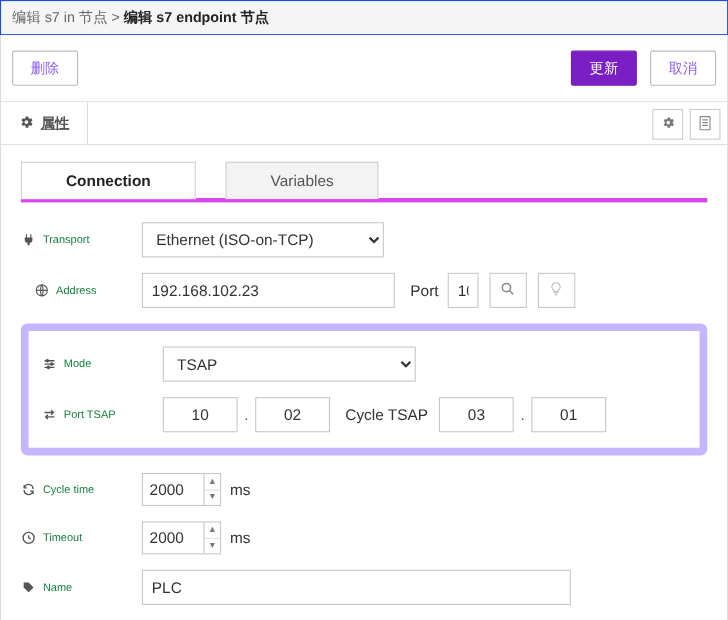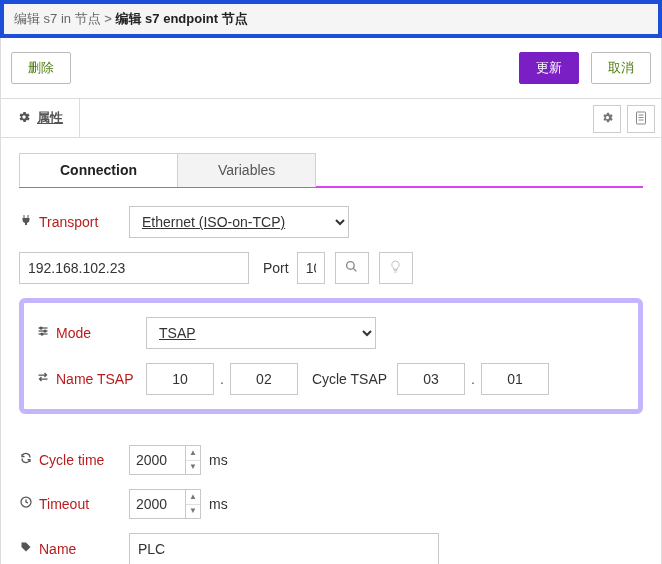--- a/index.html
+++ b/index.html
@@ -8,40 +8,40 @@
     font-family: -apple-system, BlinkMacSystemFont, "Segoe UI", Helvetica, Arial, sans-serif;
     font-size: 14px;
     color: #333;
     background: #fafafa;
     width: 662px;
     height: 564px;
     overflow: hidden;
   }
   .breadcrumb-bar {
     background:#f5f5f5;
-    border:4px solid #1d4ed8;
+    border:1px solid #1d4ed8;
     padding:6px 10px;
     font-size:13px;
     color:#666;
   }
   .breadcrumb-bar strong { color:#222; font-weight:700; }
   .action-bar {
     border:1px solid #dcdcdc;
     border-top:none;
     padding:14px 10px;
     display:flex;
     align-items:center;
     background:#fff;
   }
   .btn {
     padding:6px 16px;
     font-size:13px;
     border:1px solid #bbb;
     background:#fff;
-    color:#4d7c0f;
+    color:#8b5cf6;
     cursor:pointer;
     border-radius:2px;
   }
   .btn.primary {
     background:#7a1fc3;
     border-color:#7a1fc3;
     color:#fff;
   }
   .action-bar .spacer { flex:1; }
   .btn + .btn { margin-left:12px; }
@@ -83,22 +83,23 @@
     font-size:13px; color:#666; cursor:pointer;
   }
   .panel {
     border:1px solid #dcdcdc;
     border-top:none;
     background:#fff;
     padding:14px 18px 40px 18px;
   }
   .inner-tabs {
     display:flex;
-    border-bottom:2px solid #d946ef;
+    border-bottom:4px solid #d946ef;
     margin-bottom:18px;
+    gap:28px;
   }
   .inner-tab {
     padding:8px 40px;
     border:1px solid #d0d0d0;
     border-bottom:none;
     background:#f3f3f3;
     color:#555;
     font-size:14px;
     margin-right:-1px;
     position:relative;
@@ -112,45 +113,45 @@
     border-bottom:1px solid #fff;
   }
   .field-row {
     display:flex;
     align-items:center;
     margin-bottom:14px;
   }
   .field-label {
     width:110px;
     display:flex;
-    align-items:flex-start;
-    color:#b91c1c;
-    font-size:14px;
+    align-items:center;
+    color:#15803d;
+    font-size:10px;
   }
   .field-label.indent { padding-left:12px; }
   .field-label .icon { margin-right:6px; width:14px; display:inline-flex; justify-content:center; font-size:12px; color:#555;}
   select, input[type=text] {
     height:32px;
     padding:4px 8px;
     border:1px solid #c8c8c8;
     font-size:14px;
     background:#fff;
     color:#333;
   }
-  select { width:220px;text-decoration:underline; }
+  select { width:220px; }
   .small { width:28px; text-align:left; }
   .xsmall { width:68px; text-align:center; }
   .port-label { margin:0 8px 0 14px; color:#333; }
   .dot { margin:0 6px; color:#555; }
   .tsap-label { margin:0 10px 0 14px; color:#333; }
   .highlight-box {
-    border:5px solid #c4b5fd;
+    border:7px solid #c4b5fd;
     border-radius:6px;
     padding:14px 12px 14px 12px;
-    margin-bottom:31px;
+    margin-bottom:16px;
   }
   .highlight-box .field-row:last-child { margin-bottom:0; }
   .stepper {
     display:flex;
     align-items:center;
     border-radius:13px;
   }
   .stepper input {
     width:56px;
     height:30px;
@@ -163,21 +164,21 @@
     display:flex; flex-direction:column;
     border:1px solid #c8c8c8;
     height:30px; width:16px;
   }
   .stepper .arrow {
     flex:1; font-size:8px; line-height:1; display:flex;align-items:center;justify-content:center;
     color:#777; cursor:pointer;
   }
   .stepper .arrow:first-child { border-bottom:1px solid #e0e0e0; }
   .unit { margin-left:8px; color:#333; }
-  .wide { width:310px; }
+  .wide { width:390px; }
   .icon-btn {
     width:34px; height:32px;
     border:1px solid #c8c8c8;
     background:#fff;
     margin-left:10px;
     display:flex;align-items:center;justify-content:center;
     color:#777; cursor:pointer; font-size:13px;
   }
 </style>
 </head>
@@ -239,20 +240,29 @@
           </svg>
       </span>
       <span>Transport</span>
     </div>
     <select>
       <option>Ethernet (ISO-on-TCP)</option>
     </select>
   </div>
 
   <div class="field-row">
+    <div class="field-label indent">
+      <span class="icon">
+        <svg width="12" height="12" viewBox="0 0 24 24" fill="none" stroke="#555" stroke-width="2">
+            <circle cx="12" cy="12" r="10"></circle>
+            <path d="M2 12h20M12 2c3 3 3 17 0 20M12 2c-3 3-3 17 0 20"></path>
+          </svg>
+      </span>
+      <span>Address</span>
+    </div>
     <input type="text" style="width: 230px;" value="192.168.102.23">
     <span class="port-label">Port</span>
     <input type="text" class="small" value="102" style="">
     <div class="icon-btn">
       <span>
         <svg width="13" height="13" viewBox="0 0 24 24" fill="none" stroke="#888" stroke-width="2.5">
             <circle cx="10" cy="10" r="7"></circle>
             <line x1="21" y1="21" x2="15" y2="15"></line>
           </svg>
       </span>
@@ -286,21 +296,21 @@
       </select>
     </div>
 
     <div class="field-row">
       <div class="field-label">
         <span class="icon">
           <svg width="12" height="12" viewBox="0 0 24 24" fill="none" stroke="#555" stroke-width="2.5">
               <path d="M3 8h15M15 4l4 4-4 4M21 16H6M9 12l-4 4 4 4"></path>
             </svg>
         </span>
-        <span>Name TSAP</span>
+        <span>Port TSAP</span>
       </div>
       <input type="text" class="xsmall" value="10" style="">
       <span class="dot">.</span>
       <input type="text" class="xsmall" value="02" style="">
       <span class="tsap-label">Cycle TSAP</span>
       <input type="text" class="xsmall" value="03" style="">
       <span class="dot">.</span>
       <input type="text" class="xsmall" value="01" style="">
     </div>
   </div>

